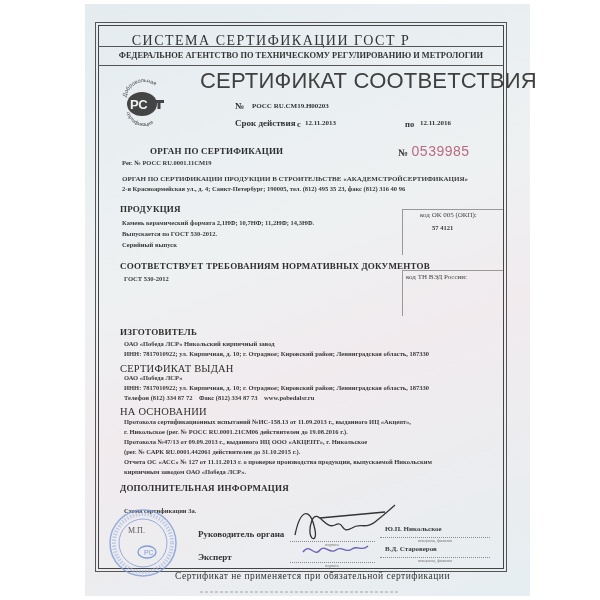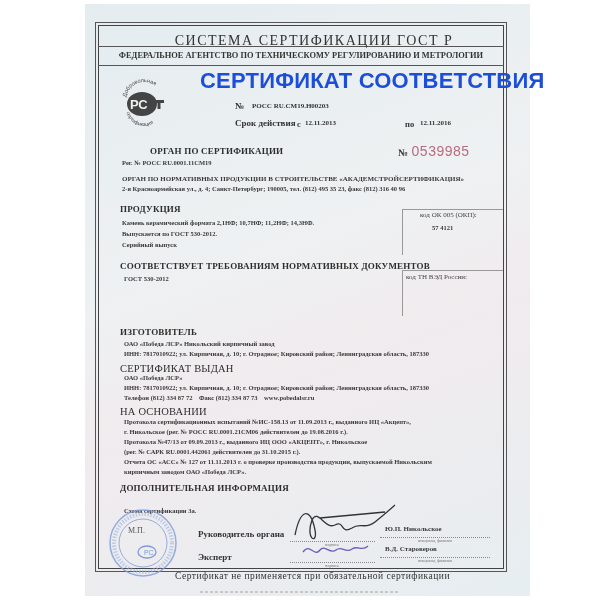--- a/index.html
+++ b/index.html
@@ -18,23 +18,23 @@
     border: 1px solid #555; box-sizing: border-box;
   }
   .frame-inner {
     position: absolute; left: 98px; top: 25px; width: 406px; height: 544px;
     border: 1px solid #444; box-sizing: border-box;
   }
   .header-line {
     position: absolute; left: 98px; width: 406px; border-top: 1px solid #555;
   }
   .t { position: absolute; white-space: nowrap; line-height: 1; }
-  .sys-title { left: 98px; width: 346px; text-align: center; top: 34px; font-size: 14px; letter-spacing: 1.5px; color: #333; margin-left: 43px; }
+  .sys-title { left: 98px; width: 346px; text-align: center; top: 34px; font-size: 14px; letter-spacing: 1.5px; color: #333; }
   .agency { left: 98px; width: 406px; text-align: center; top: 52px; font-size: 8.4px; font-weight: bold; color: #333; }
-  .cert-title { left: 200px; top: 70px; font-family: "Liberation Sans", sans-serif; font-weight: bold; font-size: 22px; color: #1d4ed8; letter-spacing: 0.2px; }
+  .cert-title { left: 200px; top: 70px; font-family: "Liberation Sans", sans-serif; font-weight: normal; font-size: 22px; color: #404040; letter-spacing: 0.2px; }
   .small-b { font-size: 7px; font-weight: bold; color: #333; }
   .label { font-size: 8.5px; font-weight: bold; color: #333; }
   .sect { font-size: 9px; font-weight: bold; color: #2e2e2e; letter-spacing: 0.2px; }
   .sect-lg { font-size: 10.5px; color: #2e2e2e; letter-spacing: 0.2px; }
   .body-t { font-size: 6.5px; font-weight: bold; color: #3a3a3a; }
   .serial { left: 398px; top: 144px; font-size: 14px; color: #b86a7e; font-family: "Liberation Sans", sans-serif; letter-spacing: 0.5px; }
   .serial .no { font-size: 10px; color: #333; font-family: "Liberation Serif", serif; font-weight: bold; margin-right: 3px; }
   .codebox { position: absolute; border-left: 1px solid #999; border-top: 1px solid #999; }
   .codebox-label { font-size: 7px; color: #444; }
   .logo { position: absolute; left: 120px; top: 78px; width: 48px; height: 50px; }
@@ -77,21 +77,21 @@
 <div class="t label" style="left:235px; top:119px; font-size:9px;">Срок действия</div>
 <div class="t label" style="left:297px; top:120px;">с</div>
 <div class="t small-b" style="left:305px; top:120px;">12.11.2013</div>
 <div class="t label" style="left:405px; top:120px;">по</div>
 <div class="t small-b" style="left:420px; top:120px;">12.11.2016</div>
 
 <div class="t serial"><span class="no">№</span><span>0539985</span></div>
 
 <div class="t sect" style="left:130px; top:147px;padding-left:20px;">ОРГАН ПО СЕРТИФИКАЦИИ</div>
 <div class="t body-t" style="left:122px; top:160px;">Рег. № РОСС RU.0001.11СМ19</div>
-<div class="t body-t" style="left:122px; top:176px; font-size:7px;">ОРГАН ПО НОРМАТИВНЫХ ПРОДУКЦИИ В СТРОИТЕЛЬСТВЕ «АКАДЕМСТРОЙСЕРТИФИКАЦИЯ»</div>
+<div class="t body-t" style="left:122px; top:176px; font-size:7px;">ОРГАН ПО СЕРТИФИКАЦИИ ПРОДУКЦИИ В СТРОИТЕЛЬСТВЕ «АКАДЕМСТРОЙСЕРТИФИКАЦИЯ»</div>
 <div class="t body-t" style="left:122px; top:186px;">2-я Красноармейская ул., д. 4; Санкт-Петербург; 190005, тел. (812) 495 35 23, факс (812) 316 40 96</div>
 
 <div class="t sect" style="left:120px; top:205px;">ПРОДУКЦИЯ</div>
 <div class="t body-t" style="left:122px; top:220px;">Камень керамический формата 2,1НФ; 10,7НФ; 11,2НФ; 14,3НФ.</div>
 <div class="t body-t" style="left:122px; top:231px;">Выпускается по ГОСТ 530-2012.</div>
 <div class="t body-t" style="left:122px; top:242px;">Серийный выпуск</div>
 
 <div class="codebox" style="left:402px; top:209px; width:100px; height:45px;"></div>
 <div class="t codebox-label" style="left:406px; top:212px;margin-left:14px;">код ОК 005 (ОКП):</div>
 <div class="t body-t" style="left:432px; top:225px;">57 4121</div>

